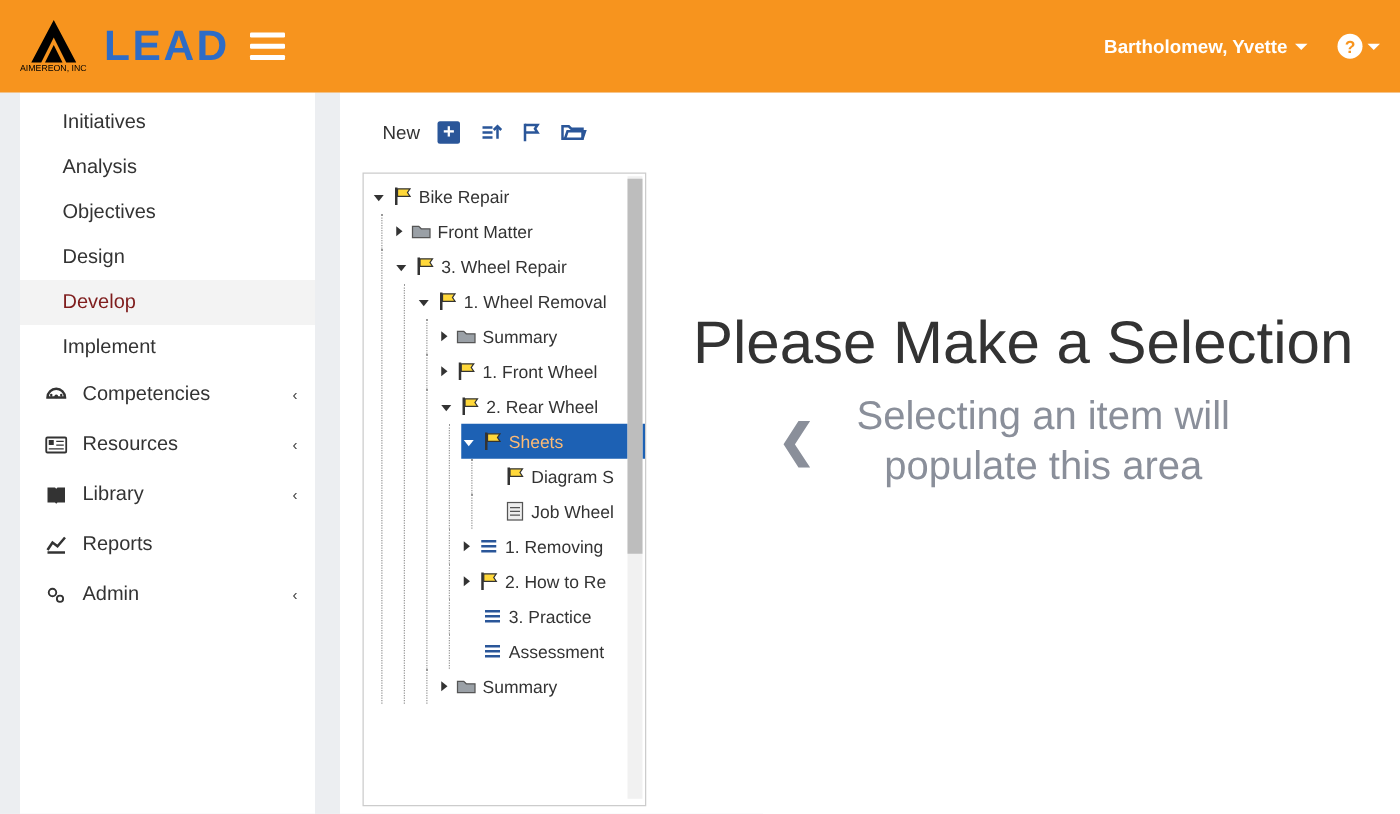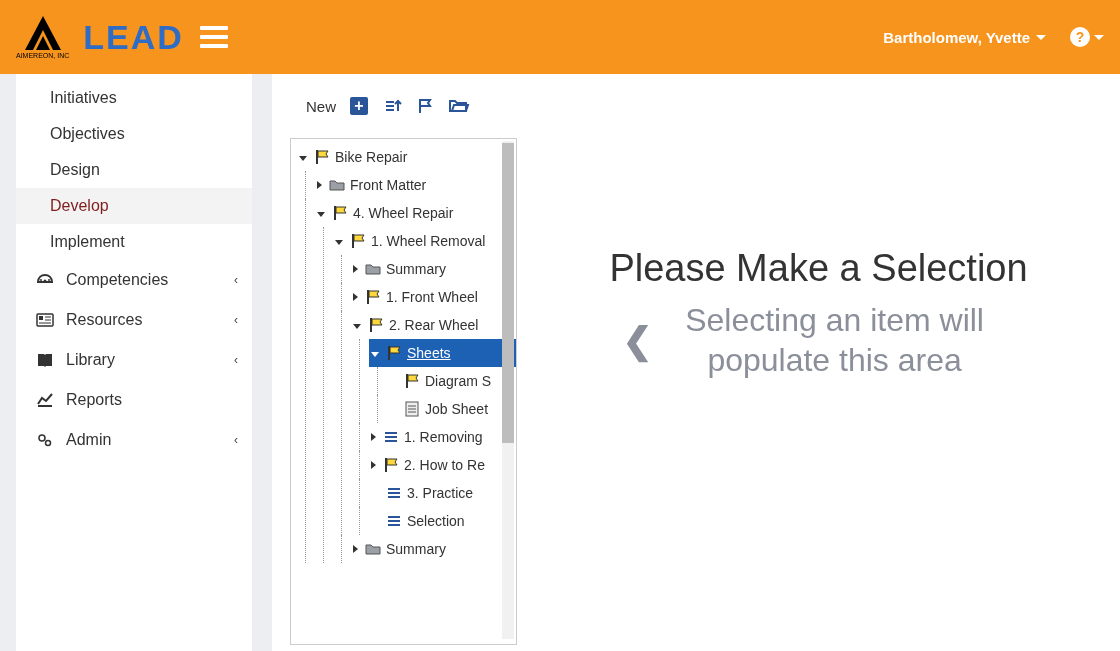--- a/index.html
+++ b/index.html
@@ -169,34 +169,34 @@
   .tri.open {
     border-left:4px solid transparent;
     border-right:4px solid transparent;
     border-top:5px solid #333;
     border-bottom:none;
     margin-top:2px;
   }
   .tri.spacer { border:none; width:8px; height:8px;}
   .n-icon { width:18px; height:16px; flex-shrink:0; display:flex;}
   .row.selected {
-    background:#1d61b4; color:#ffffff;
-    padding-left:4px; padding-right:6px;text-decoration:underline;
+    background:#1d61b4; color:#fdba74;
+    padding-left:4px; padding-right:6px;
   }
   .lbl { pointer-events:none; }
 
   
   .right-col {
     flex:1;
     display:flex; flex-direction:column; align-items:center;
     padding-top: 155px;
     color:#333;
   }
   .right-col h1 {
-    margin:0; font-weight:400; font-size:38px; color:#333;
+    margin:0; font-weight:400; font-size:48px; color:#333;
   }
   .hint {
     display:flex; align-items:center; gap:2px;
     color:#8a8f9a; font-size:32px; font-weight:400;
     text-align:center; line-height:1.25; margin-top:10px;
   }
   .hint .arrow { font-size:36px; color:#8a8f9a; font-weight:700;}
 </style>
 </head>
 <body>
@@ -230,20 +230,21 @@
       <span class="caret-down"></span>
     </div>
   </div>
 </div>
 
 <div class="body">
 
   <div class="sidebar">
     <div class="sublist">
       <div class="sub-item">Initiatives</div>
+      <div class="sub-item">Analysis</div>
       <div class="sub-item">Objectives</div>
       <div class="sub-item">Design</div>
       <div class="sub-item active">Develop</div>
       <div class="sub-item">Implement</div>
     </div>
 
     <div class="nav-item">
       <span class="nav-icon">
         <svg width="18" height="16" viewBox="0 0 18 16">
             <path fill="#333" d="M9 2a8 8 0 0 0-8 8v1h16v-1a8 8 0 0 0-8-8zm0 2a6 6 0 0 1 5.9 5H3.1A6 6 0 0 1 9 4zm-4 5a1 1 0 1 1 0-2 1 1 0 0 1 0 2zm8 0a1 1 0 1 1 0-2 1 1 0 0 1 0 2z"></path>
@@ -349,21 +350,21 @@
               </li>
               <li>
                 <div class="row">
                   <span class="tri open"></span>
                   <span class="n-icon">
                       <svg width="18" height="16">
                         <rect x="3" y="1" width="2" height="14" fill="#333"></rect>
                         <path fill="#ffd83a" stroke="#333" d="M5 2h10l-2 3 2 3H5z"></path>
                       </svg>
                     </span>
-                  <span class="lbl">4. Wheel Repair</span>
+                  <span class="lbl">3. Wheel Repair</span>
                 </div>
                 <ul>
                   <li>
                     <div class="row">
                       <span class="tri open"></span>
                       <span class="n-icon">
                           <svg width="18" height="16">
                             <rect x="3" y="1" width="2" height="14" fill="#333"></rect>
                             <path fill="#ffd83a" stroke="#333" d="M5 2h10l-2 3 2 3H5z"></path>
                           </svg>
@@ -434,21 +435,21 @@
                                 <div class="row">
                                   <span class="tri spacer"></span>
                                   <span class="n-icon">
                                       <svg width="18" height="16">
                                         <rect x="3" y="1" width="12" height="14" fill="#eee" stroke="#555"></rect>
                                         <line x1="5" y1="5" x2="13" y2="5" stroke="#555"></line>
                                         <line x1="5" y1="8" x2="13" y2="8" stroke="#555"></line>
                                         <line x1="5" y1="11" x2="13" y2="11" stroke="#555"></line>
                                       </svg>
                                     </span>
-                                  <span class="lbl">Job Sheet</span>
+                                  <span class="lbl">Job Wheel</span>
                                 </div>
                               </li>
                             </ul>
                           </li>
                           <li>
                             <div class="row">
                               <span class="tri"></span>
                               <span class="n-icon">
                                   <svg width="18" height="16">
                                     <line x1="3" y1="4" x2="15" y2="4" stroke="#2a5699" stroke-width="2"></line>
@@ -487,21 +488,21 @@
                           <li>
                             <div class="row">
                               <span class="tri spacer"></span>
                               <span class="n-icon">
                                   <svg width="18" height="16">
                                     <line x1="3" y1="4" x2="15" y2="4" stroke="#2a5699" stroke-width="2"></line>
                                     <line x1="3" y1="8" x2="15" y2="8" stroke="#2a5699" stroke-width="2"></line>
                                     <line x1="3" y1="12" x2="15" y2="12" stroke="#2a5699" stroke-width="2"></line>
                                   </svg>
                                 </span>
-                              <span class="lbl">Selection</span>
+                              <span class="lbl">Assessment</span>
                             </div>
                           </li>
                         </ul>
                       </li>
                       <li>
                         <div class="row">
                           <span class="tri"></span>
                           <span class="n-icon">
                               <svg width="18" height="16">
                                 <path fill="#9aa0a6" stroke="#555" d="M2 4h5l2 2h7v7H2z"></path>

